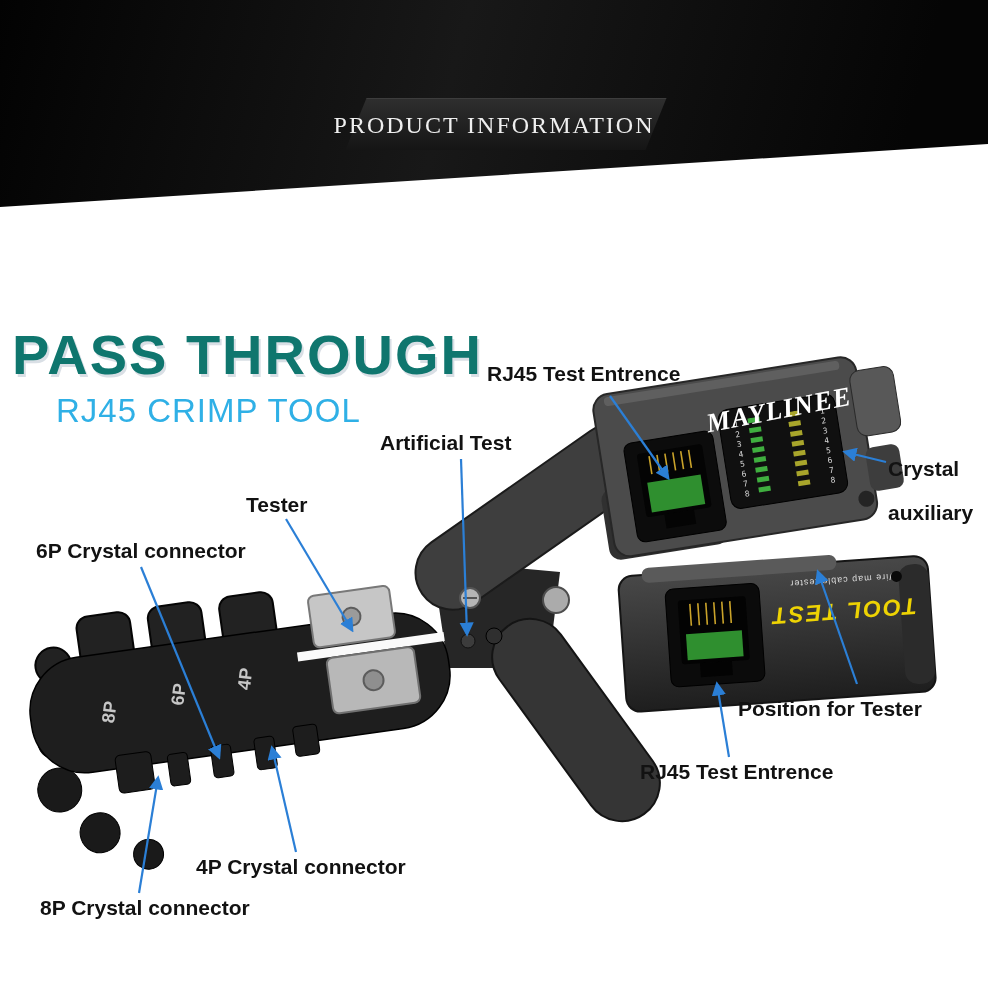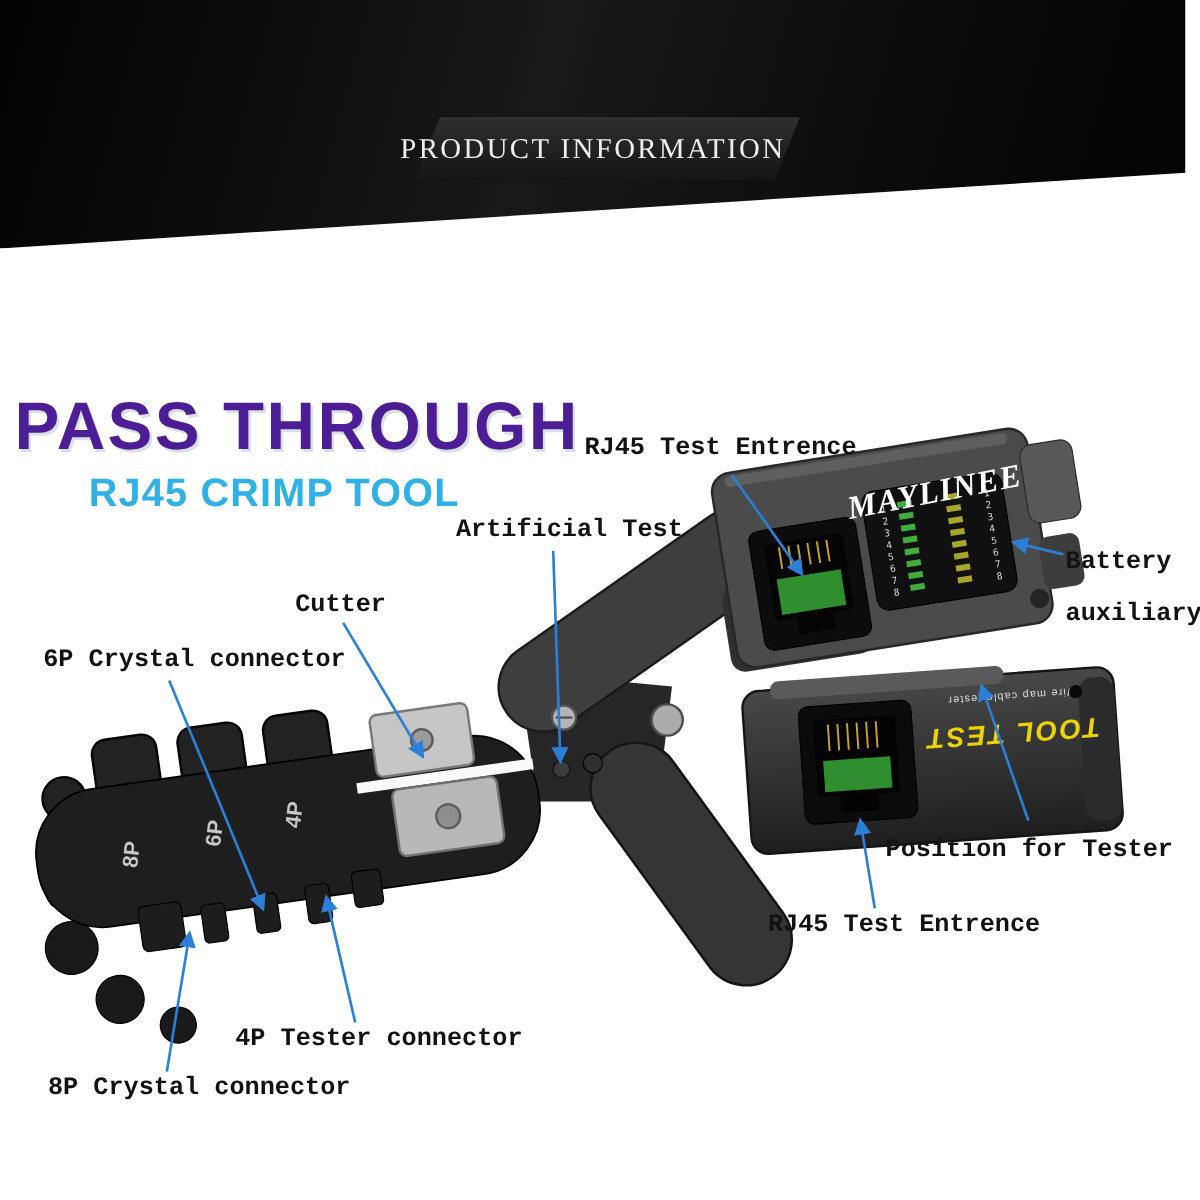--- a/index.html
+++ b/index.html
@@ -8,28 +8,28 @@
 
   .banner{position:absolute;top:0;left:0;width:988px;height:225px;z-index:2;
     background:linear-gradient(105deg,#020202,#181818 45%,#050505 90%);
     clip-path:polygon(0 0,100% 0,100% 64%,0 92%)}
   .banner-plate{position:absolute;left:356px;top:98px;width:300px;height:52px;
     background:linear-gradient(#2e2e2e,#151515);transform:skewX(-22deg);border-top:1px solid #3d3d3d}
   .banner-title{position:absolute;left:0;width:100%;top:112px;text-align:center;color:#efefef;
     font-size:24px;letter-spacing:2px;font-family:"Liberation Serif",serif}
 
   .headline1{position:absolute;left:12px;top:322px;z-index:3;font-family:"Liberation Sans",sans-serif;
-    font-weight:bold;font-size:56px;color:#4c1d95;letter-spacing:2px;
+    font-weight:bold;font-size:56px;color:#0f766e;letter-spacing:2px;
     text-shadow:2px 3px 0 rgba(120,140,160,.28)}
-  .headline2{position:absolute;left:74px;top:392px;z-index:3;font-family:"Liberation Sans",sans-serif;
-    font-weight:bold;font-size:33px;color:#2fb0e6;letter-spacing:1px}
+  .headline2{position:absolute;left:56px;top:392px;z-index:3;font-family:"Liberation Sans",sans-serif;
+    font-weight:normal;font-size:33px;color:#2fb0e6;letter-spacing:1px}
 
   .scene{position:absolute;left:0;top:0;z-index:1}
 
-  .callout{position:absolute;z-index:4;font-family:Liberation Mono, monospace;font-size:21px;
+  .callout{position:absolute;z-index:4;font-family:Liberation Sans, sans-serif;font-size:21px;
     font-weight:bold;color:#121212;white-space:nowrap}
   .callout .line{display:block}
 
   .slot-label{font-family:"Liberation Sans",sans-serif;font-size:18px;font-weight:bold;fill:#c6c6c6}
   .led-digits{font-family:"DejaVu Sans Mono",monospace;font-size:8px;fill:#d8d8d8;text-anchor:middle}
   .brand{font-family:"Liberation Sans",sans-serif;font-style:italic;font-weight:bold;font-size:23px;
     fill:#eed303;letter-spacing:2px;text-anchor:middle}
   .brand-sub{font-family:"Liberation Sans",sans-serif;font-size:9px;fill:#dcdcdc;letter-spacing:1px;text-anchor:middle}
   .watermark{font-family:"Liberation Serif",serif;font-style:italic;font-weight:bold;font-size:27px;
     fill:#ffffff;letter-spacing:1px}
@@ -157,24 +157,24 @@
     <line class="arrow" x1="141" y1="567" x2="219" y2="757"></line>
     <line class="arrow" x1="857" y1="684" x2="818" y2="572"></line>
     <line class="arrow" x1="729" y1="757" x2="717" y2="684"></line>
     <line class="arrow" x1="296" y1="852" x2="272" y2="748"></line>
     <line class="arrow" x1="139" y1="893" x2="158" y2="778"></line>
   </g>
 </svg>
 
 <div class="callout" style="left:487px;top:362px">RJ45 Test Entrence</div>
 <div class="callout" style="left:888px;top:447px;line-height:44px">
-  <span class="line">Battery</span>
+  <span class="line">Crystal</span>
   <span class="line">auxiliary</span>
 </div>
 <div class="callout" style="left:380px;top:431px">Artificial Test</div>
-<div class="callout" style="left:246px;top:493px">Cutter</div>
+<div class="callout" style="left:246px;top:493px">Tester</div>
 <div class="callout" style="left:36px;top:539px">6P Crystal connector</div>
 <div class="callout" style="left:738px;top:686px;line-height:46px">
   <span class="line">Position for Tester</span>
 </div>
 <div class="callout" style="left:640px;top:760px">RJ45 Test Entrence</div>
-<div class="callout" style="left:196px;top:855px">4P Tester connector</div>
+<div class="callout" style="left:196px;top:855px">4P Crystal connector</div>
 <div class="callout" style="left:40px;top:896px">8P Crystal connector</div>
 
 </body></html>

